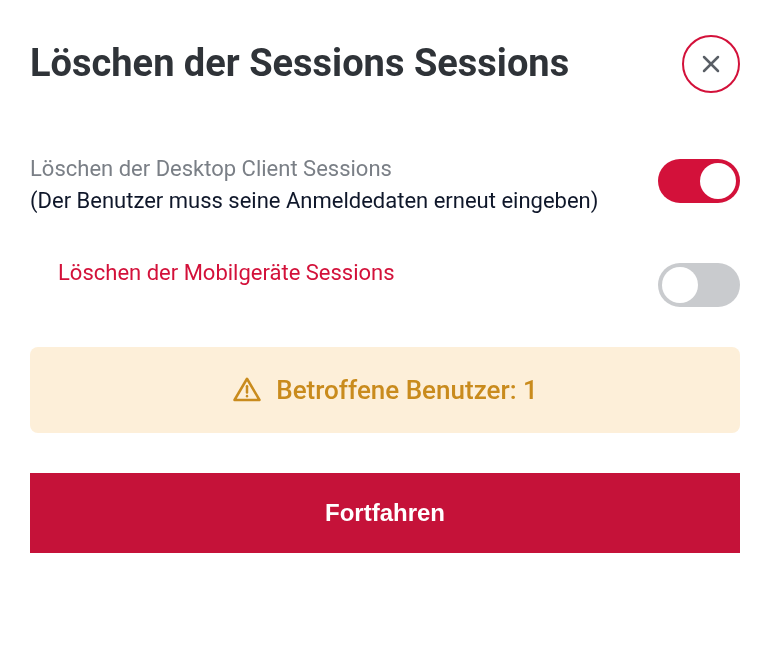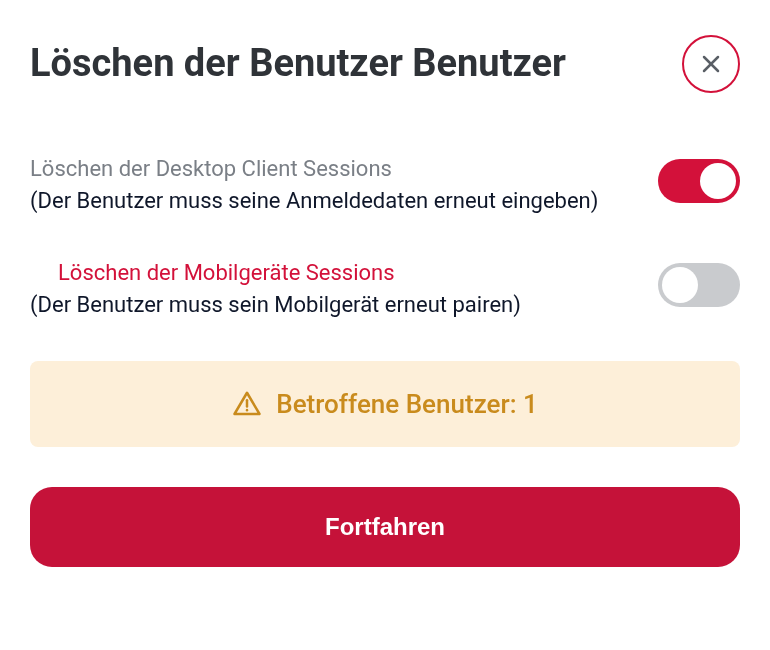--- a/index.html
+++ b/index.html
@@ -88,32 +88,32 @@
     font-weight: 500;
     color: #c98b1d;
   }
   .primary-btn {
     width: 100%;
     background: #c51239;
     color: #fff;
     font-size: 24px;
     font-weight: 700;
     border: none;
-    border-radius: 22px;
+    border-radius: 0;
     padding: 26px 8px;
     cursor: pointer;
   }
 </style>
 </head>
 <body>
 
 
 
 <div class="header">
-  <h1 class="title">Löschen der Benutzer Benutzer</h1>
+  <h1 class="title">Löschen der Sessions Sessions</h1>
   <button class="close-btn">
     <svg viewBox="0 0 24 24" fill="none" stroke-width="2.5" stroke-linecap="round">
       <line x1="5" y1="5" x2="19" y2="19"></line>
       <line x1="19" y1="5" x2="5" y2="19"></line>
     </svg>
   </button>
 </div>
 
 <div class="option-row">
   <div class="option-text">
@@ -121,21 +121,20 @@
     <span class="option-desc">(Der Benutzer muss seine Anmeldedaten erneut eingeben)</span>
   </div>
   <div class="toggle on">
     <div class="knob"></div>
   </div>
 </div>
 
 <div class="option-row">
   <div class="option-text">
     <span class="option-label warn">Löschen der Mobilgeräte Sessions</span><br>
-    <span class="option-desc">(Der Benutzer muss sein Mobilgerät erneut pairen)</span>
   </div>
   <div class="toggle off">
     <div class="knob"></div>
   </div>
 </div>
 
 <div class="info-banner">
   <svg viewBox="0 0 24 24" stroke-width="2" stroke-linejoin="round" stroke-linecap="round">
     <path d="M12 3 L22 20 L2 20 Z"></path>
     <line x1="12" y1="9" x2="12" y2="14"></line>

